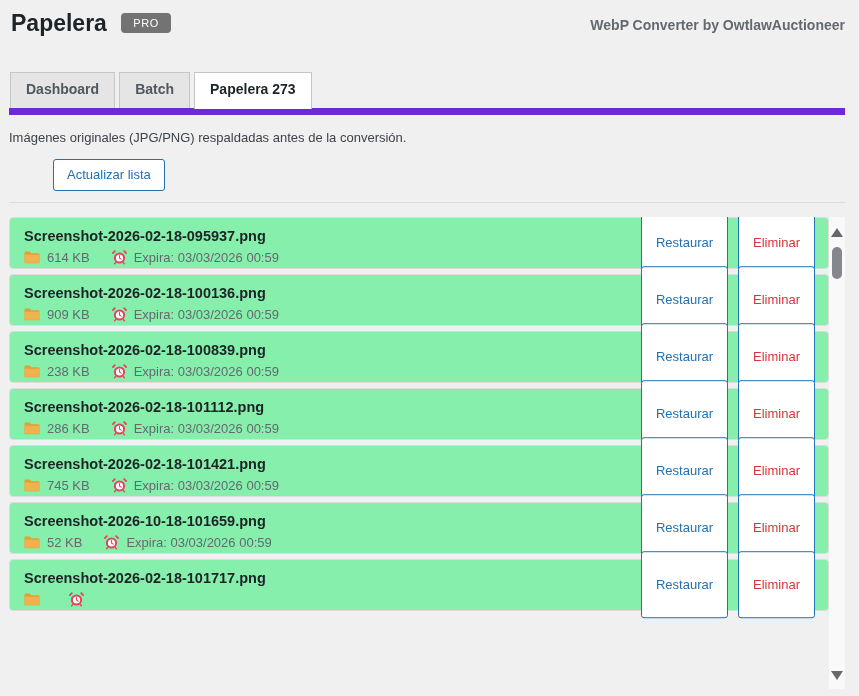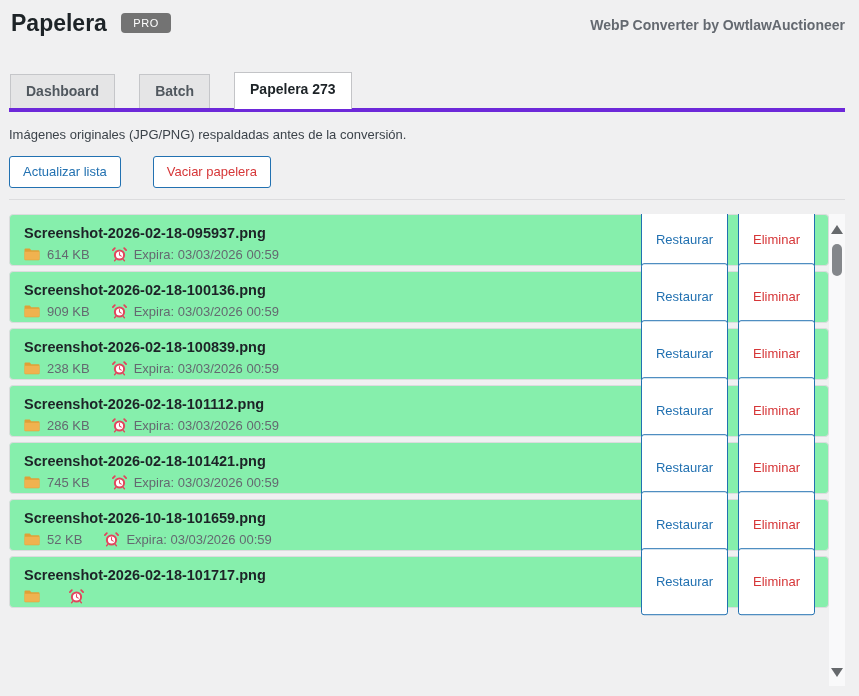--- a/index.html
+++ b/index.html
@@ -26,22 +26,22 @@
     padding:4px 12px; border-radius:4px; margin-left:10px;
   }
   .plugin-credit {
     position:absolute; right:0; top:9px;
     font-size:14px; color:#646970; font-weight:600;
   }
 
   
   .tab-bar {
     margin-top:24px;
-    border-bottom:4px solid #6d28d9;
-    display:flex; align-items:flex-end; gap:24px;
+    border-bottom:7px solid #6d28d9;
+    display:flex; gap:4px;
     padding-left:1px;
   }
   .tab {
     background:#e5e5e6;
     border:1px solid #c5c6c9;
     border-bottom:none;
     color:#50575e;
     font-size:14px; font-weight:600;
     padding:8px 15px 9px 15px;
     cursor:pointer;
@@ -54,21 +54,21 @@
     padding-bottom:12px;
     border-color:#c3c4c7;
   }
   .check-icon { color:#00a32a; font-weight:700; margin-left:4px; }
 
   
   .description-text {
     margin-top:15px;
     font-size:13px; color:#3c434a;
   }
-  .actions-row { margin-top:14px; display:flex; gap:32px; }
+  .actions-row { margin-top:14px; display:flex; gap:6px;margin-left:44px; }
   .btn {
     display:inline-block;
     background:#fff;
     border:1px solid #2271b1;
     border-radius:3px;
     color:#2271b1;
     font-size:13px;
     font-family:"Liberation Sans", sans-serif;
     padding:7px 13px;
     cursor:pointer;
@@ -159,21 +159,20 @@
     </div>
     <div class="tab active">
       <span>Papelera 273</span>
     </div>
   </div>
 
   <p class="description-text">Imágenes originales (JPG/PNG) respaldadas antes de la conversión.</p>
 
   <div class="actions-row">
     <button class="btn">Actualizar lista</button>
-    <button class="btn danger">Vaciar papelera</button>
   </div>
 
   <hr class="divider">
 
   <div class="list-area">
     <div class="file-list">
   <div class="file-row">
     <div class="file-name">Screenshot-2026-02-18-095937.png</div>
     <div class="file-meta">
       <span class="meta-icon">

